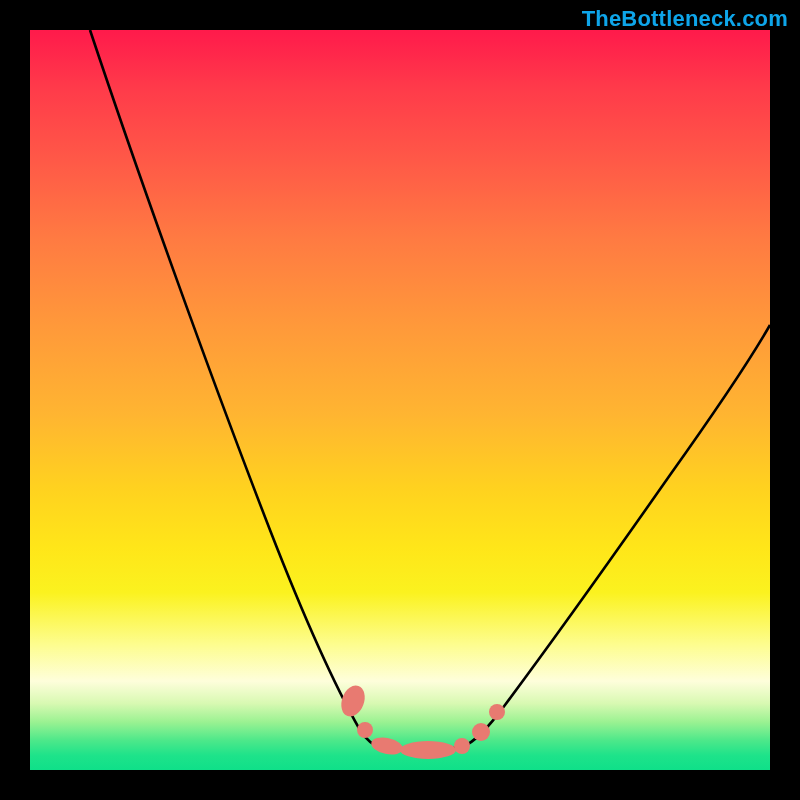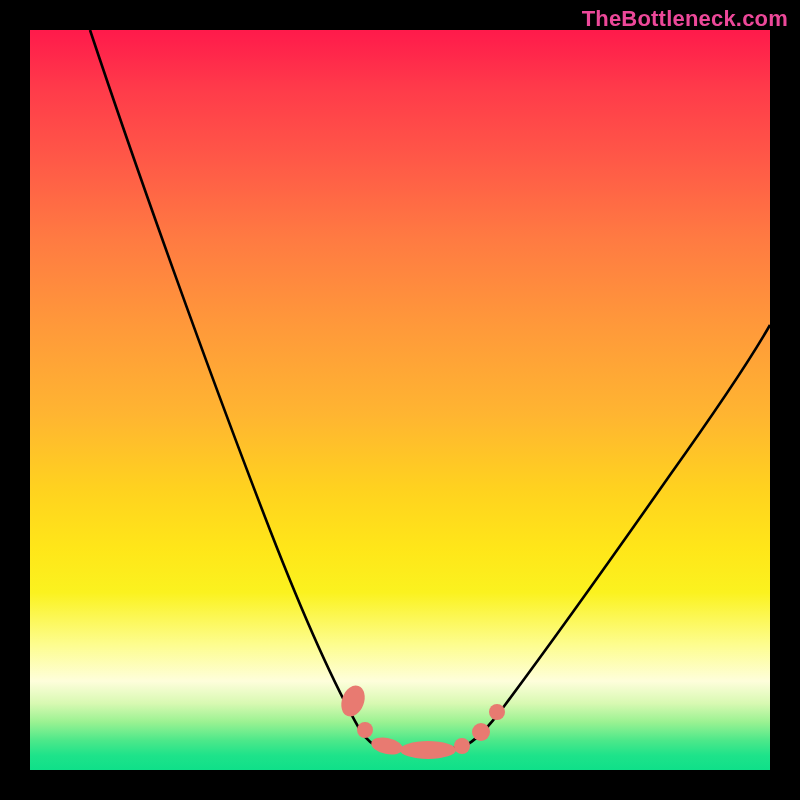--- a/index.html
+++ b/index.html
@@ -43,21 +43,21 @@
       #0fe089 100%
     );
   }
   .watermark {
     position: absolute;
     top: 6px;
     right: 12px;
     font-family: Arial, Helvetica, sans-serif;
     font-weight: 600;
     font-size: 22px;
-    color: #ec4899;
+    color: #0ea5e9;
     letter-spacing: 0.2px;
   }
   svg.curve {
     position: absolute;
     top: 0;
     left: 0;
     width: 740px;
     height: 740px;
     overflow: visible;
   }

